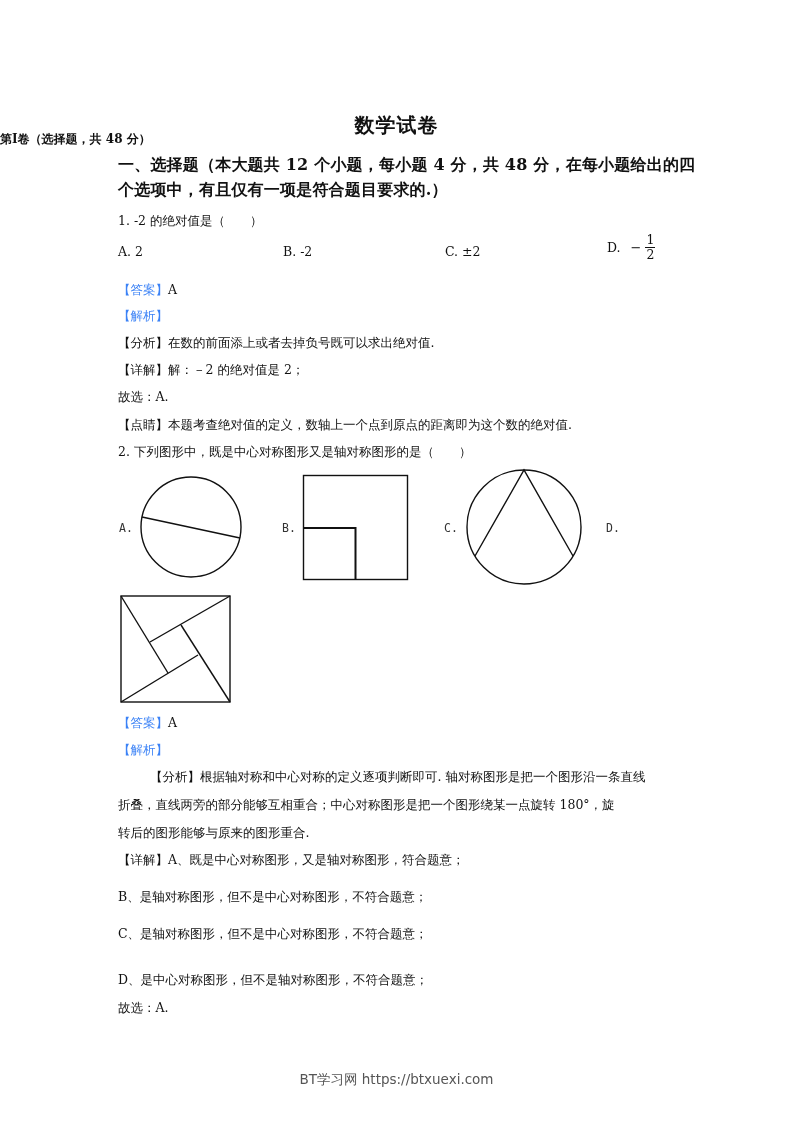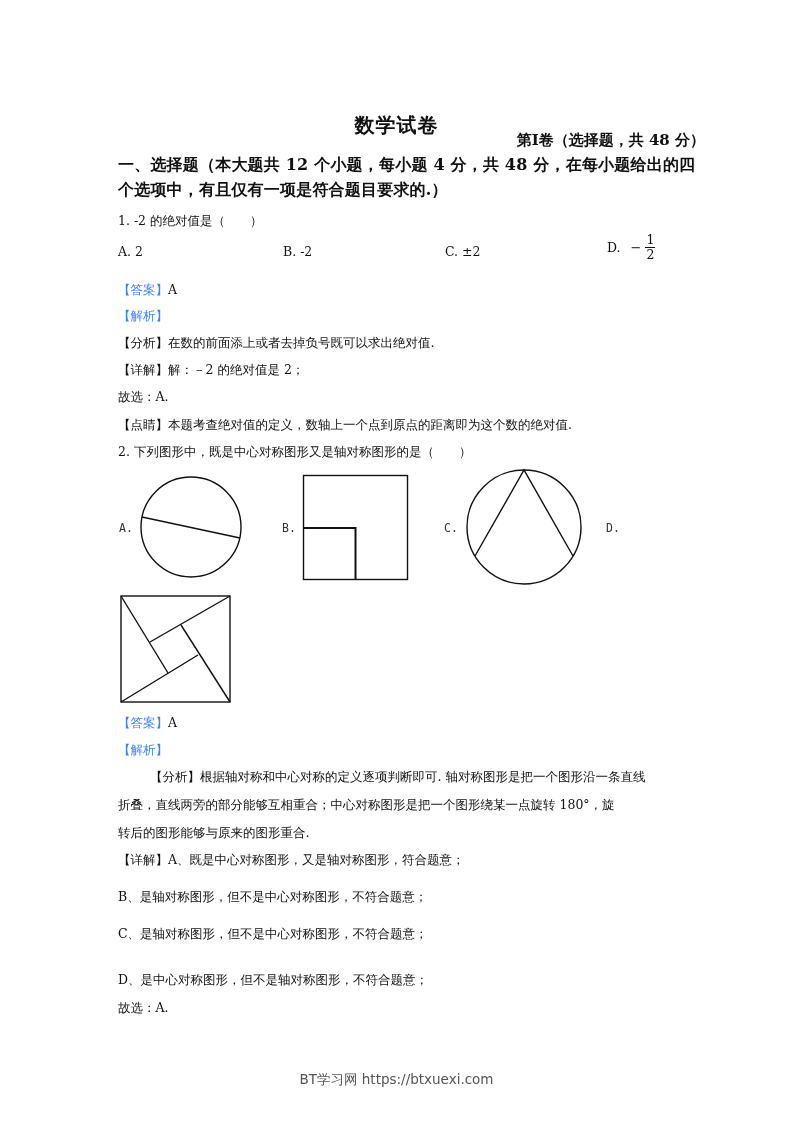--- a/index.html
+++ b/index.html
@@ -1,20 +1,20 @@
 <!DOCTYPE html>
 <html><head>
   <meta charset="utf-8">
   <style>
     html, body { margin: 0; padding: 0; background: #ffffff; }
     body { width: 793px; height: 1122px; position: relative; overflow: hidden;
            font-family: "DejaVu Serif", "Liberation Serif", serif; color: #111; }
     .abs { position: absolute; white-space: nowrap; }
     .title { left: 0; width: 793px; top: 96px; text-align: center; font-size: 20px; font-weight: bold; letter-spacing: 1px; margin-top: 16px; }
-    .subtitle { left: 0; width: 705px; top: 131px; text-align: right; font-size: 15px; font-weight: bold; }
+    .subtitle { left: 0; width: 705px; top: 131px; text-align: left; font-size: 12px; font-weight: bold; }
     .section { left: 118px; font-size: 16px; font-weight: bold; letter-spacing: 0.2px; }
     .line { left: 118px; font-size: 12.5px; }
     .blue { color: #3b82f6; }
     .opt { font-size: 12.5px; }
     .frac { display: inline-flex; flex-direction: column; align-items: center; vertical-align: middle; font-size: 12.5px; line-height: 14px; margin-left: 4px; }
     .frac .num { border-bottom: 1px solid #111; padding: 0 1px; }
     .minus { font-size: 13px; margin-left: 10px; }
     svg.fig { position: absolute; overflow: visible; }
     .figlabel { font-family: "DejaVu Sans Mono", "Liberation Mono", monospace; font-size: 11.5px; color: #333; }
     .footer { left: 0; width: 793px; top: 1071px; text-align: center; font-family: "DejaVu Sans", "Liberation Sans", sans-serif; font-size: 13.5px; color: #555; }

